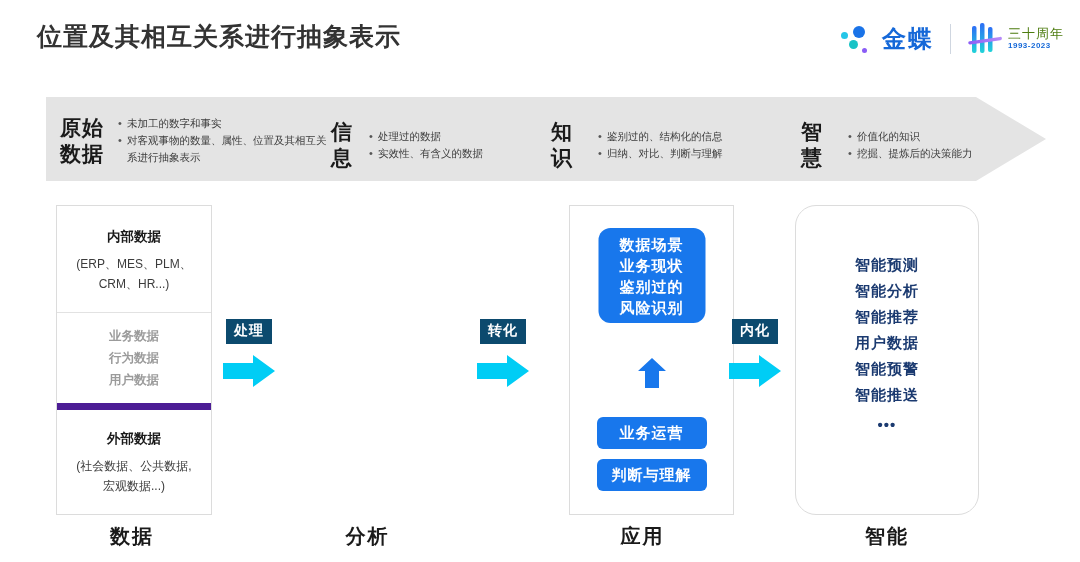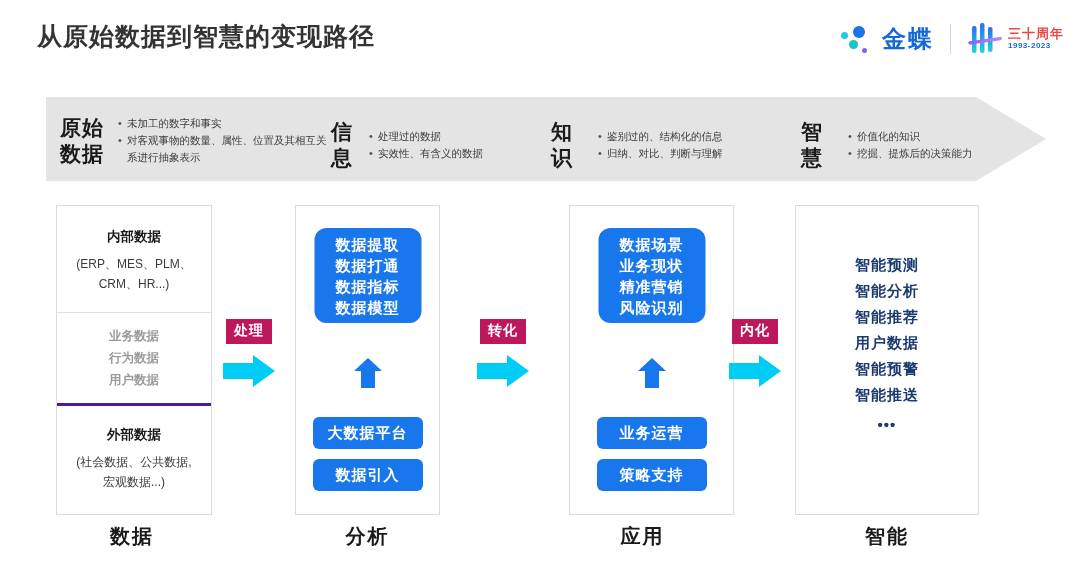--- a/index.html
+++ b/index.html
@@ -25,21 +25,21 @@
   .dot.d2{width:7px;height:7px;background:#25c6e8;left:1px;top:8px;}
   .dot.d3{width:9px;height:9px;background:#19c3c6;left:9px;top:16px;}
   .dot.d4{width:5px;height:5px;background:#8a5cf6;left:22px;top:24px;}
   .brand-name{
     font-size:24px;font-weight:bold;color:#1568d8;letter-spacing:2px;
   }
   .brand-sep{width:1px;height:30px;background:#cfd6e0;margin:0 4px;}
   .anniv{display:flex;align-items:center;gap:5px;}
   .anniv-mark{width:36px;height:34px;}
   .anniv-text{display:flex;flex-direction:column;line-height:1.1;}
-  .anniv-main{font-size:13px;font-weight:bold;color:#ef4444;letter-spacing:1px;}
+  .anniv-main{font-size:13px;font-weight:normal;color:#4d7c0f;letter-spacing:1px;}
   .anniv-years{font-size:8px;font-weight:bold;color:#1568d8;letter-spacing:.5px;}
 
   
   .banner{
     position:absolute;left:46px;top:97px;width:1000px;height:84px;
   }
   .banner-bg{position:absolute;inset:0;}
   .seg{display:flex;align-items:center;}
   .seg-title{
     font-size:21px;font-weight:bold;color:#1a1a1a;line-height:1.22;
@@ -64,38 +64,38 @@
 
   
   .cards{position:absolute;left:0;top:205px;width:1080px;height:310px;}
   .card{
     position:absolute;top:0;height:310px;background:#fff;
     border:1px solid #dcdcdc;box-sizing:border-box;
   }
   .card.c1{left:56px;width:156px;}
   .card.c2{left:295px;width:145px;}
   .card.c3{left:569px;width:165px;}
-  .card.c4{left:795px;width:184px;}
+  .card.c4{left:795px;width:184px;border-radius:21px;}
 
   .col-label{
     position:absolute;top:523px;font-size:20px;font-weight:bold;color:#1a1a1a;
     text-align:center;letter-spacing:2px;
   }
   .col-label.l1{left:56px;width:152px;}
   .col-label.l2{left:295px;width:145px;}
   .col-label.l3{left:569px;width:147px;}
   .col-label.l4{left:795px;width:184px;}
 
   
   .c1-sec{box-sizing:border-box;text-align:center;}
   .c1-top{padding:22px 8px 0;}
   .c1-head{font-size:13.5px;font-weight:bold;color:#1a1a1a;margin-bottom:8px;}
   .c1-sub{font-size:12px;color:#3c3c3c;line-height:20px;}
   .c1-mid{
-    margin-top:18px;border-top:1px solid #e2e2e2;border-bottom:3px solid #4c1d95;
+    margin-top:18px;border-top:1px solid #e2e2e2;border-bottom:7px solid #4c1d95;
     padding:12px 8px 12px;
   }
   .c1-mid div{font-size:12.5px;font-weight:bold;color:#9b9b9b;line-height:22px;}
   .c1-bot{padding:20px 8px 0;}
 
   
   .blue-box{
     position:absolute;left:50%;transform:translateX(-50%);
     top:22px;width:107px;height:95px;border-radius:12px;background:#1877ec;
     display:flex;flex-direction:column;align-items:center;justify-content:center;
@@ -123,32 +123,32 @@
   }
   .c4-dots{font-size:15px;font-weight:bold;color:#1b3a70;letter-spacing:2px;margin-top:4px;}
 
   
   .conn{position:absolute;top:0;width:70px;height:310px;}
   .conn.n1{left:214px;}
   .conn.n2{left:468px;}
   .conn.n3{left:720px;}
   .conn-label{
     position:absolute;top:114px;left:50%;transform:translateX(-50%);
-    background:#be185d;color:#ffffff;font-size:14px;font-weight:bold;
+    background:#0c4a6e;color:#ffffff;font-size:14px;font-weight:bold;
     padding:3px 8px 4px;letter-spacing:1px;white-space:nowrap;
   }
   .conn-arrow{
     position:absolute;top:148px;left:50%;transform:translateX(-50%);
     width:52px;height:36px;
   }
 </style>
 </head>
 <body>
 
-<div class="page-title">从原始数据到智慧的变现路径</div>
+<div class="page-title">位置及其相互关系进行抽象表示</div>
 
 <div class="brand">
   <div class="brand-dots">
     <span class="dot d1"></span>
       <span class="dot d2"></span>
     <span class="dot d3"></span>
       <span class="dot d4"></span>
   </div>
   <div class="brand-name">金蝶</div>
   <div class="brand-sep"></div>
@@ -258,53 +258,40 @@
     </div>
   </div>
 
   <div class="conn n1">
     <div class="conn-label">处理</div>
     <svg class="conn-arrow" viewBox="0 0 52 36">
       <polygon points="0,10 30,10 30,2 52,18 30,34 30,26 0,26" fill="#00cdf5"></polygon>
     </svg>
   </div>
 
-  <div class="card c2">
-    <div class="blue-box">
-      <div>数据提取</div>
-      <div>数据打通</div>
-      <div>数据指标</div>
-      <div>数据模型</div>
-    </div>
-    <svg class="up-arrow" viewBox="0 0 28 30">
-      <polygon points="14,0 28,13 21,13 21,30 7,30 7,13 0,13" fill="#1877ec"></polygon>
-    </svg>
-    <div class="pill p1">大数据平台</div>
-    <div class="pill p2">数据引入</div>
-  </div>
 
   <div class="conn n2">
     <div class="conn-label">转化</div>
     <svg class="conn-arrow" viewBox="0 0 52 36">
       <polygon points="0,10 30,10 30,2 52,18 30,34 30,26 0,26" fill="#00cdf5"></polygon>
     </svg>
   </div>
 
   <div class="card c3">
     <div class="blue-box">
       <div>数据场景</div>
       <div>业务现状</div>
-      <div>精准营销</div>
+      <div>鉴别过的</div>
       <div>风险识别</div>
     </div>
     <svg class="up-arrow" viewBox="0 0 28 30">
       <polygon points="14,0 28,13 21,13 21,30 7,30 7,13 0,13" fill="#1877ec"></polygon>
     </svg>
     <div class="pill p1">业务运营</div>
-    <div class="pill p2">策略支持</div>
+    <div class="pill p2">判断与理解</div>
   </div>
 
   <div class="conn n3">
     <div class="conn-label">内化</div>
     <svg class="conn-arrow" viewBox="0 0 52 36">
       <polygon points="0,10 30,10 30,2 52,18 30,34 30,26 0,26" fill="#00cdf5"></polygon>
     </svg>
   </div>
 
   <div class="card c4">

